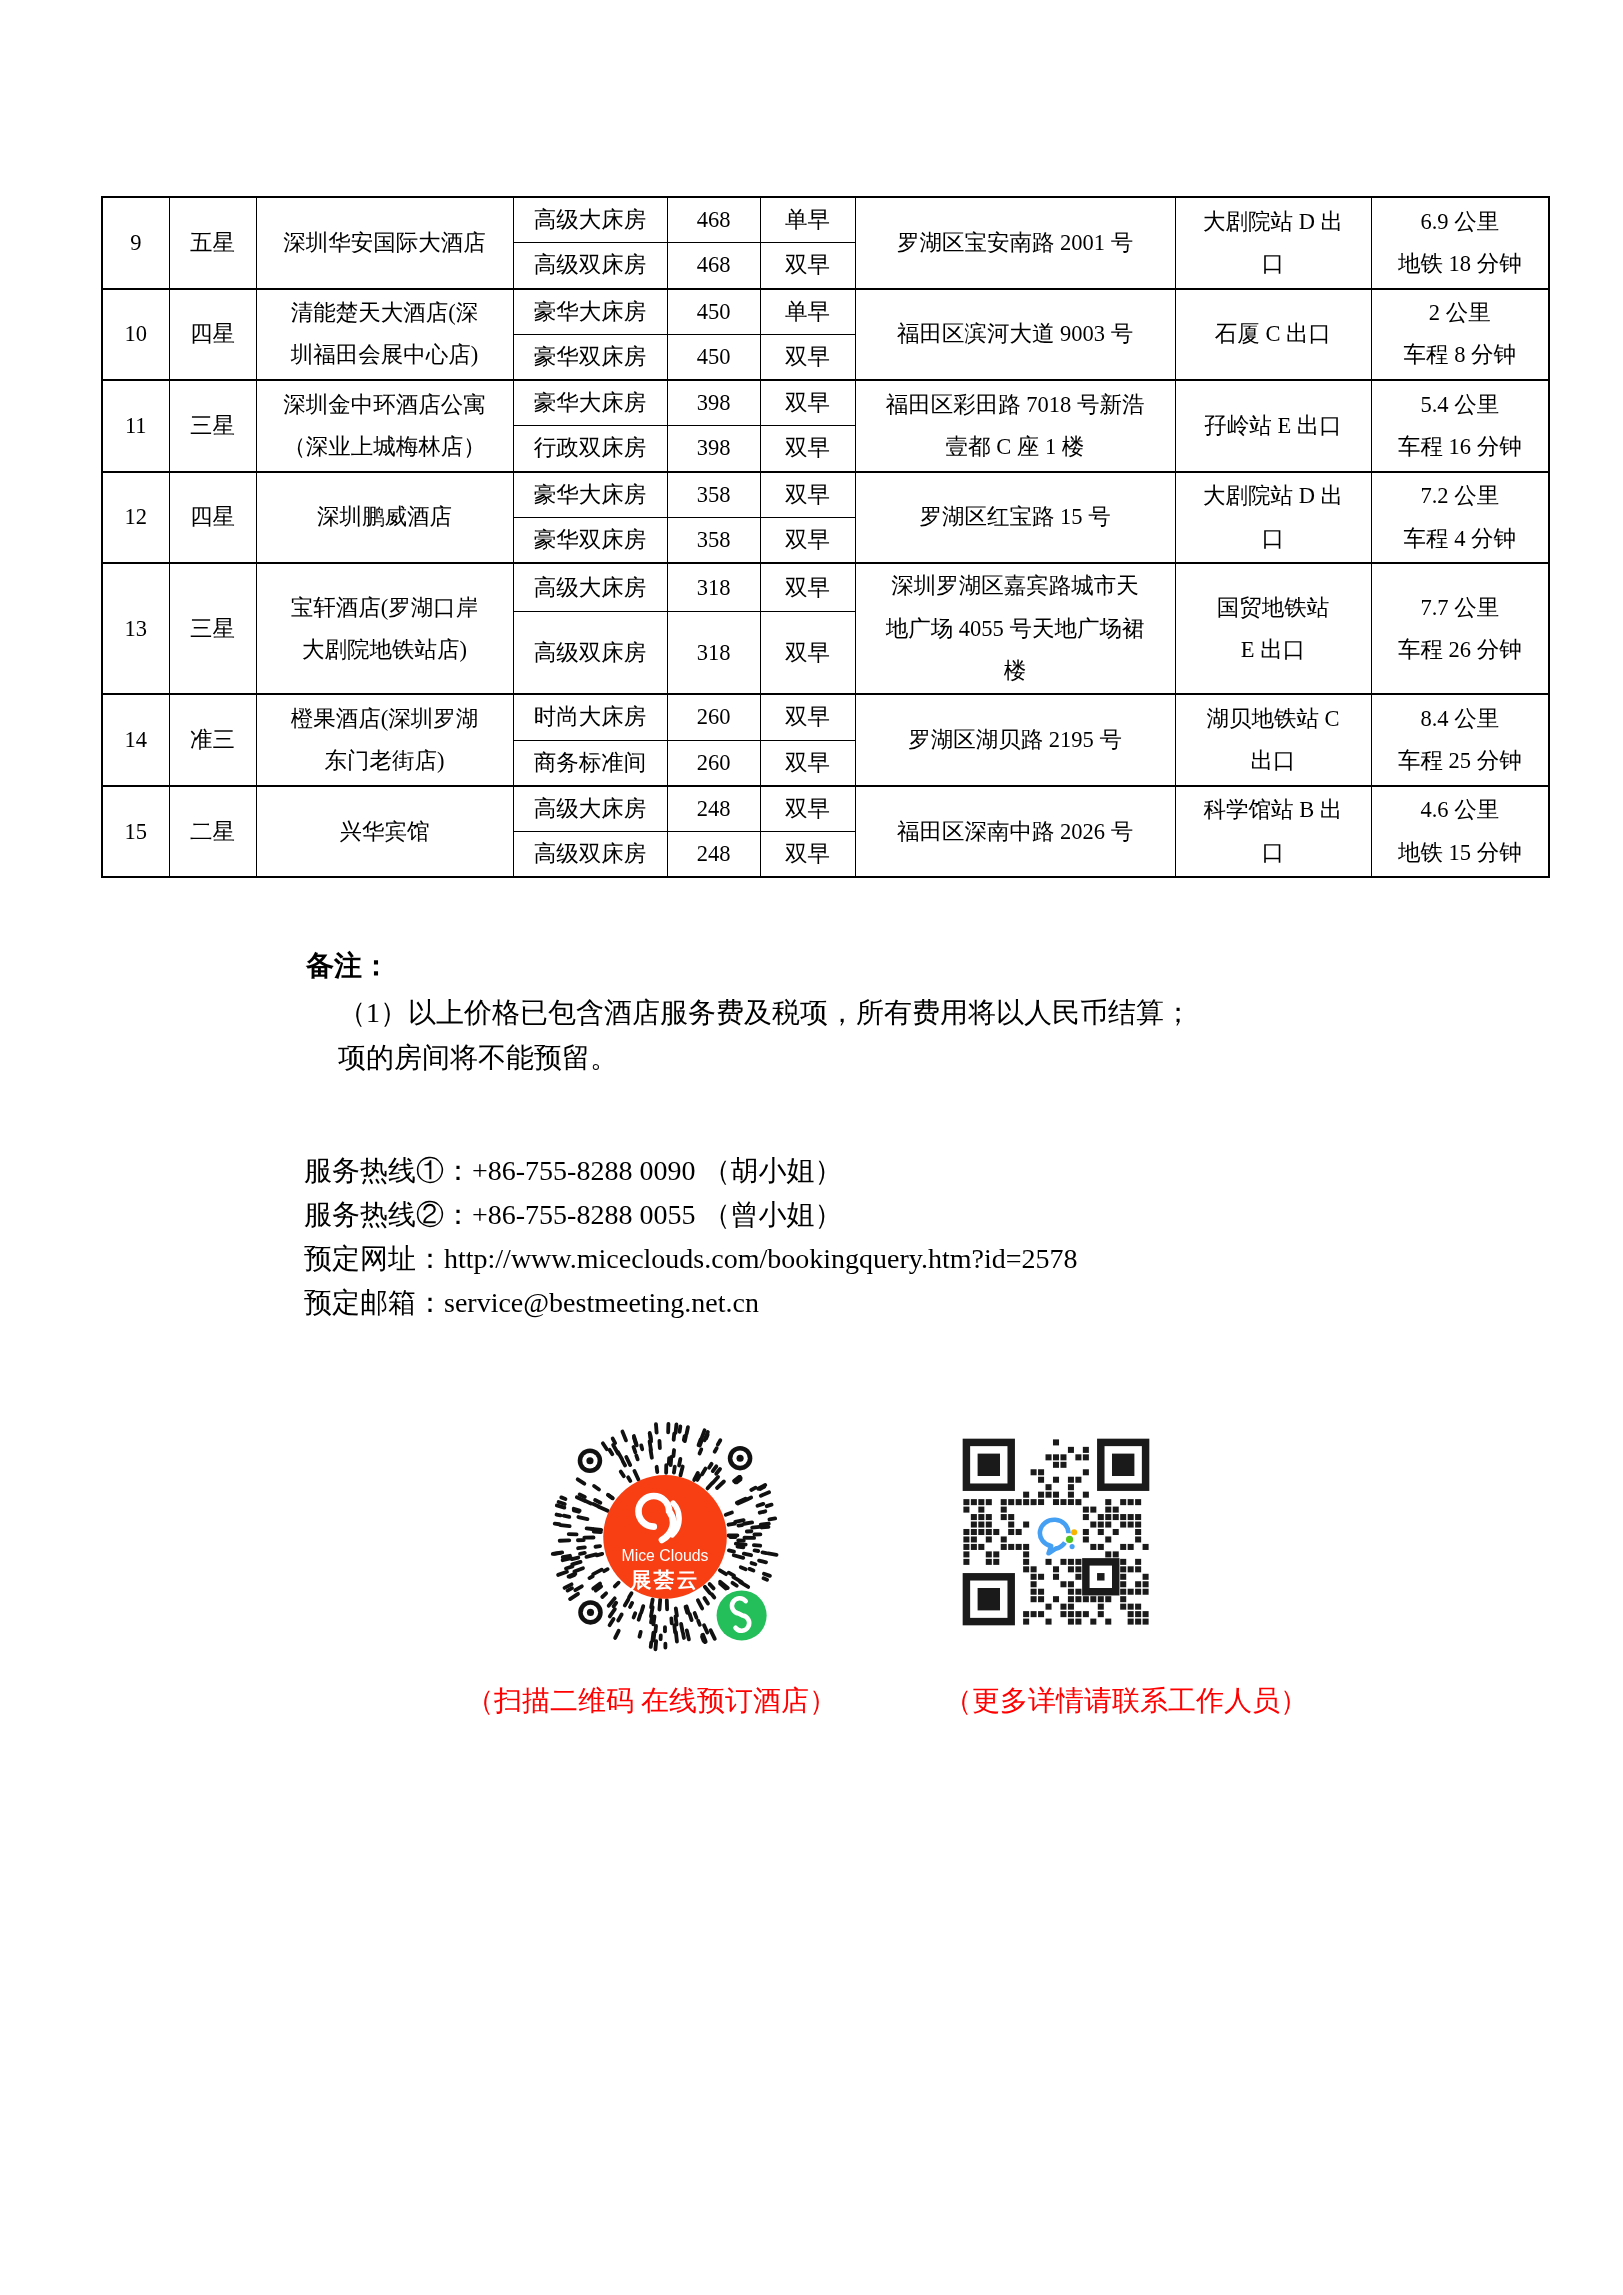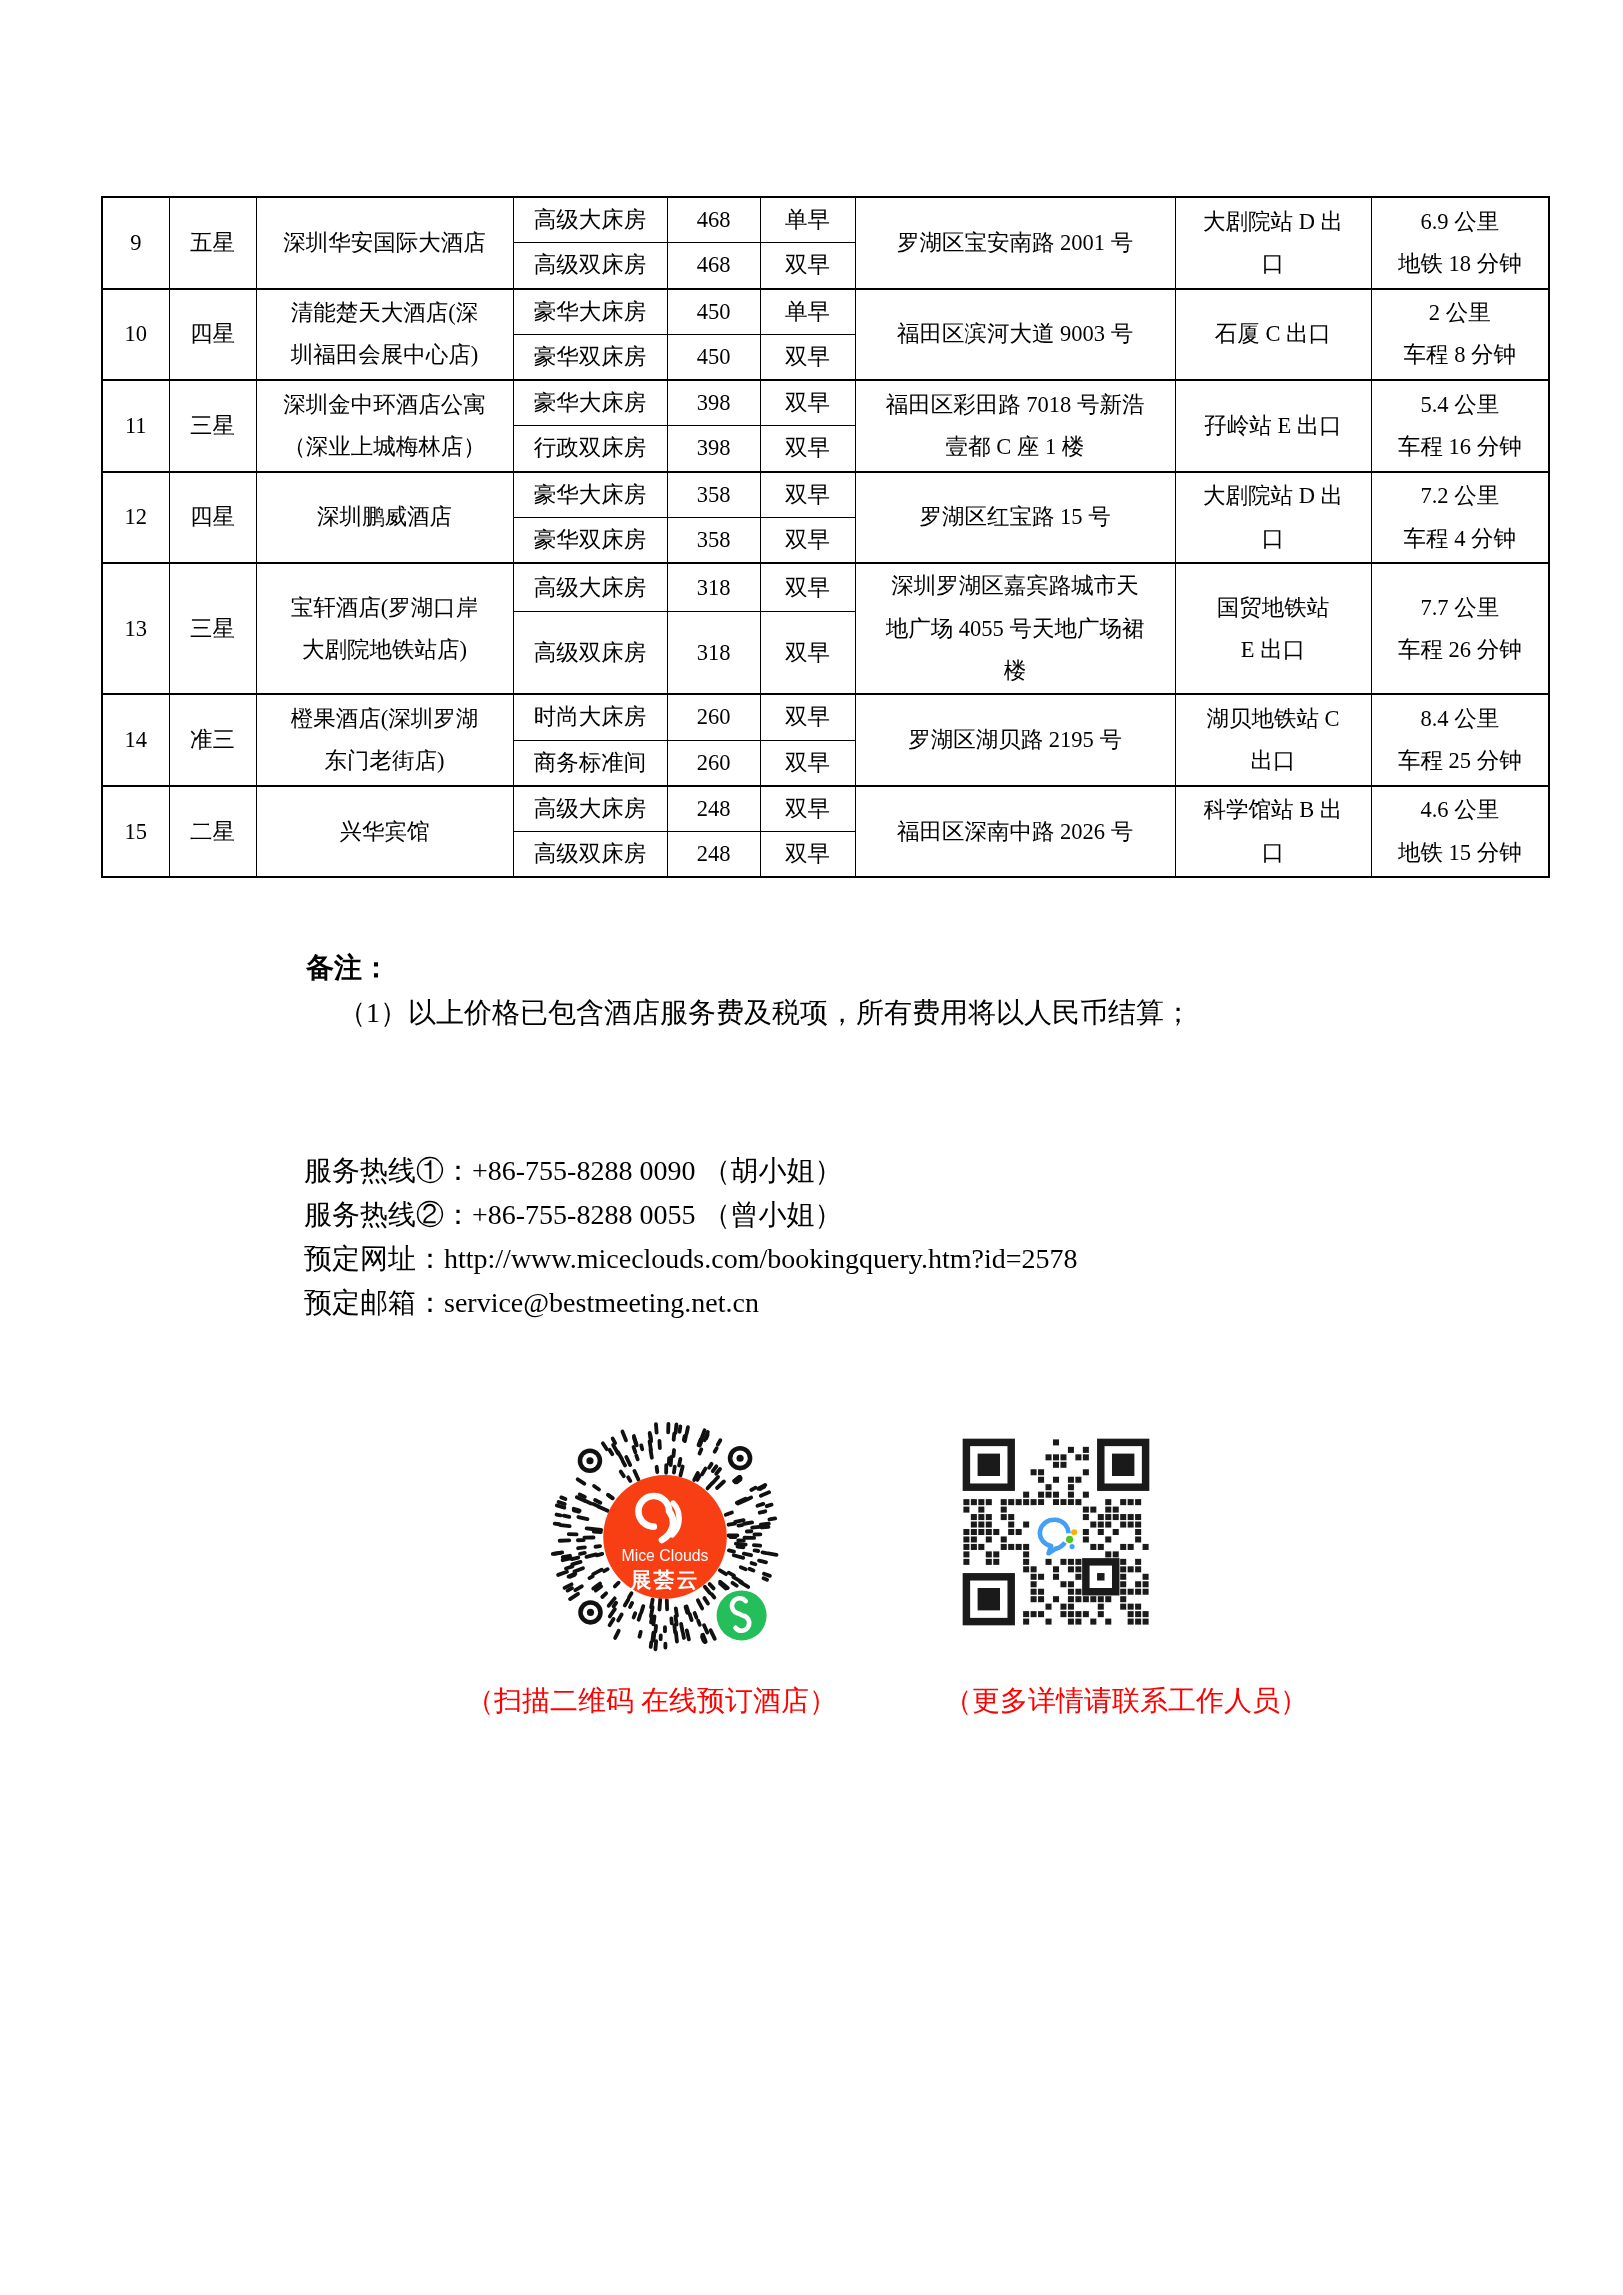--- a/index.html
+++ b/index.html
@@ -15,21 +15,21 @@
     border:2px solid #000;font-size:22.5px;}
   table.hotel td{border:1px solid #000;text-align:center;vertical-align:middle;
     padding:1px 3.1px;line-height:1.88;overflow:hidden;}
   table.hotel tr.sub2>td{border-bottom-width:2px;}
   table.hotel td.span2{border-bottom-width:2px;}
   table.hotel tr.sub1>td.half{border-bottom-width:1.5px;}
   .ln{display:block;}
 
   
   .notes{position:absolute;left:306px;top:945px;font-size:28px;}
-  .notes-heading{font-weight:bold;line-height:45px;}
+  .notes-heading{font-weight:bold;line-height:45px;font-family:Liberation Mono, monospace;}
   .note-line{line-height:45px;margin-left:32px;}
 
   
   .contact{position:absolute;left:304px;top:1149px;font-size:28px;}
   .contact-line{line-height:44px;white-space:pre;}
 
   
   .qr-left{position:absolute;left:544px;top:1411px;}
   .qr-right{position:absolute;left:955px;top:1431px;}
 
@@ -357,20 +357,21 @@
               <span class="ln">双早</span>
             </td>
           </tr>
         </tbody>
     </table>
   </div>
 
   <div class="notes">
     <div class="notes-heading">备注：</div>
     <div class="note-line">（1）以上价格已包含酒店服务费及税项，所有费用将以人民币结算；</div>
+    <div class="note-line">项的房间将不能预留。</div>
   </div>
 
   <div class="contact">
     <div class="contact-line">服务热线①：+86-755-8288 0090 （胡小姐）</div>
     <div class="contact-line">服务热线②：+86-755-8288 0055 （曾小姐）</div>
     <div class="contact-line">预定网址：http://www.miceclouds.com/bookingquery.htm?id=2578</div>
     <div class="contact-line">预定邮箱：service@bestmeeting.net.cn</div>
   </div>
 
   <svg class="qr-left" width="240" height="243" viewBox="0 0 470 475">

